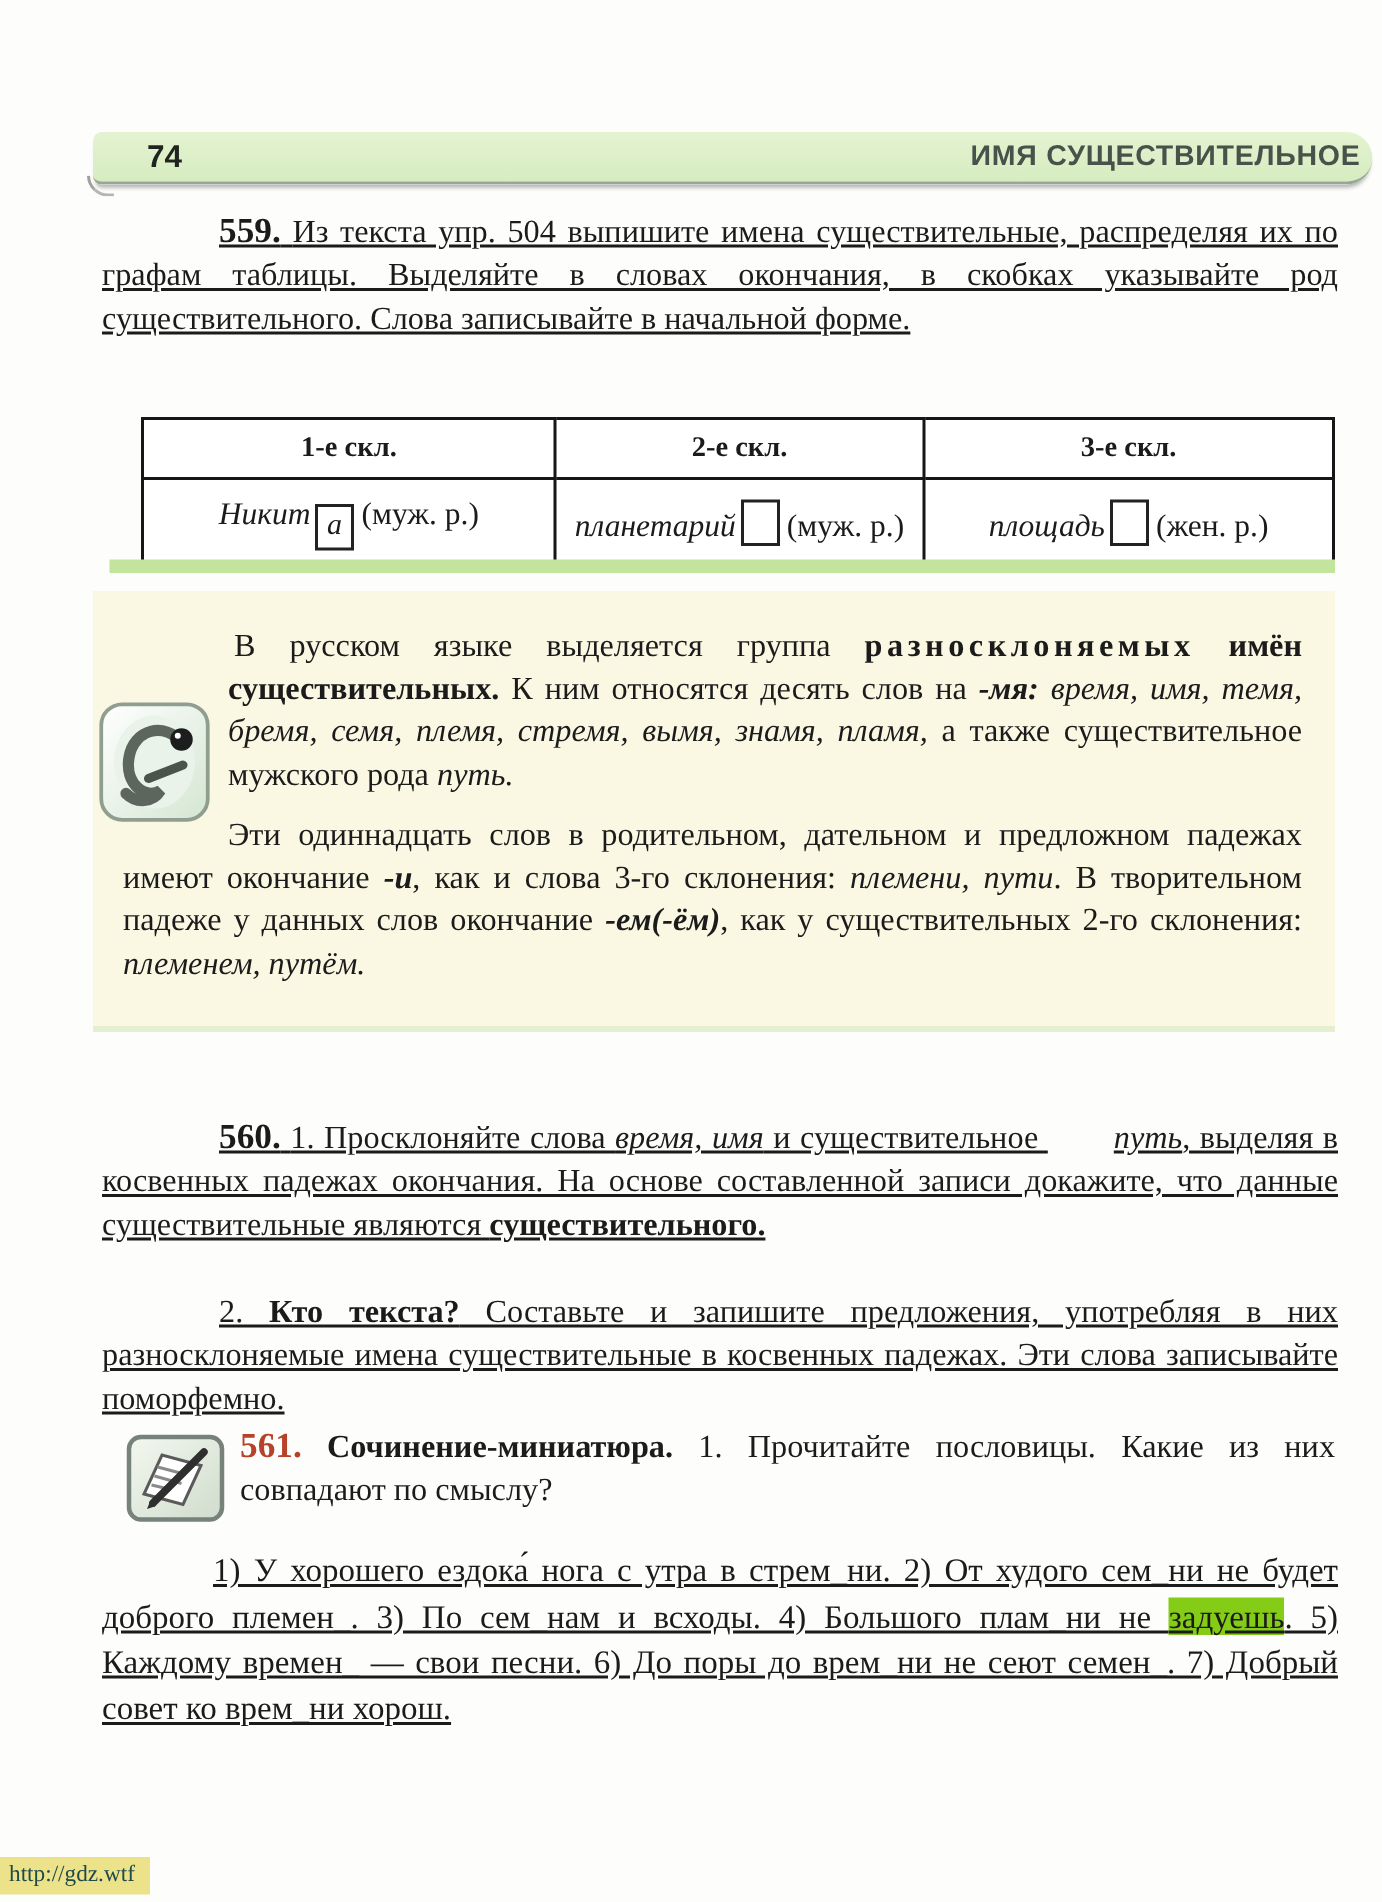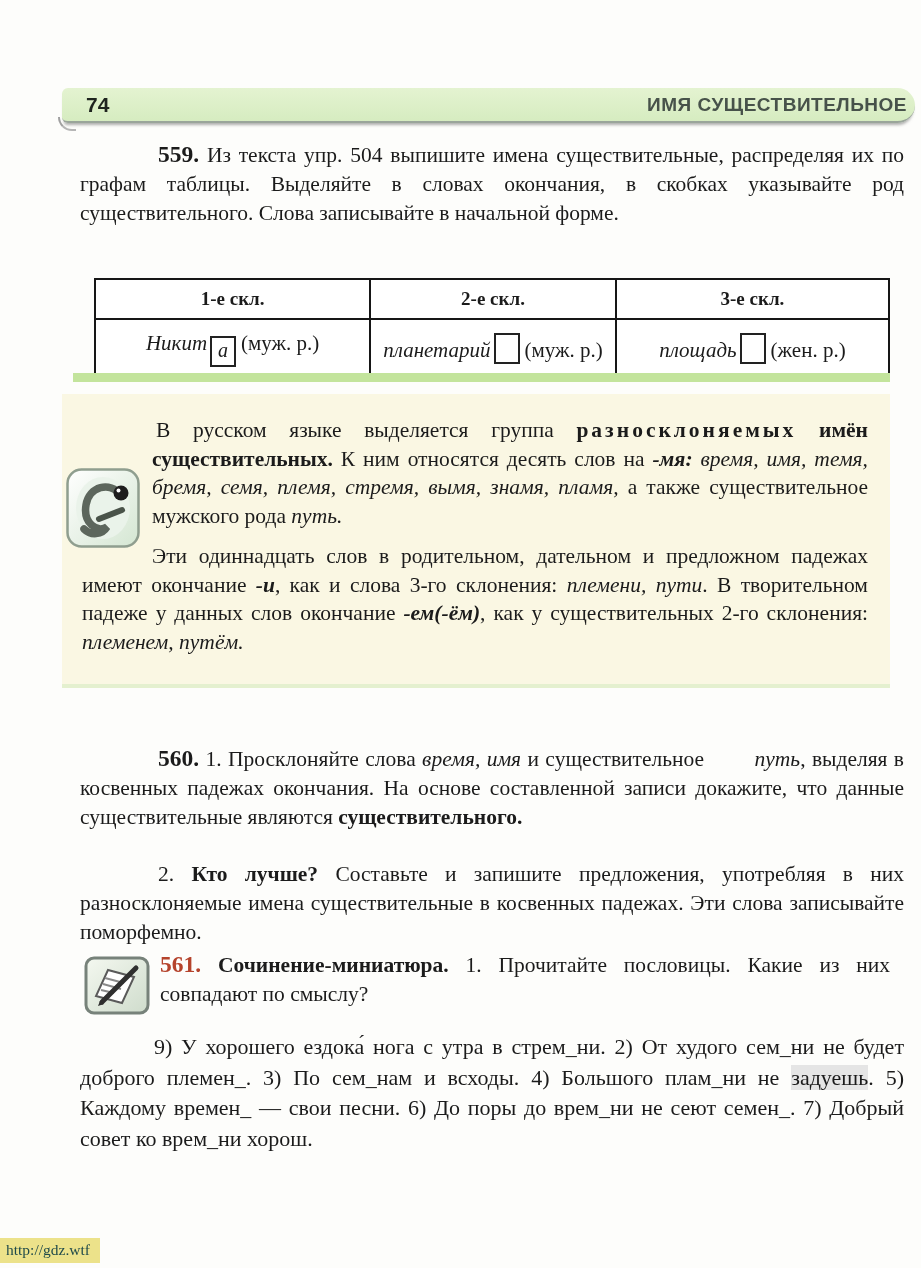--- a/index.html
+++ b/index.html
@@ -18,27 +18,27 @@
     border-bottom:2px solid #9aa59a;
     box-shadow:0 4px 3px -2px rgba(110,110,110,.55);
     display:flex;align-items:center;justify-content:space-between;
     font-family:"Liberation Sans","DejaVu Sans",sans-serif;
   }
   .band::before{
     content:'';position:absolute;left:-4px;bottom:-10px;width:16px;height:12px;
     border-left:2px solid #a0a0a0;border-bottom:2px solid #b5b5b5;
     border-bottom-left-radius:14px;
   }
-  .band .pagenum{font-size:21px;font-weight:bold;color:#1f241f;padding-left:24px;}
+  .band .pagenum{font-size:21px;font-weight:bold;color:#1f241f;padding-left:36px;}
   .band .chapter{font-size:19px;font-weight:bold;color:#47524a;letter-spacing:.5px;padding-right:8px;}
   
   .para{
-    position:absolute;left:80px;width:824px;
+    position:absolute;left:68px;width:824px;
     font-size:21.5px;line-height:29px;text-align:justify;
-    text-indent:78px;margin:0;
+    text-indent:78px;margin:0;text-decoration:underline;
   }
   .ex-num{font-weight:bold;font-size:23.5px;}
   .ex-num.red{color:#b5432c;}
   
   .decl-table{
     position:absolute;left:94px;top:278px;width:796px;
     border-collapse:collapse;background:#fff;
   }
   .decl-table th,.decl-table td{
     border:2px solid #161616;text-align:center;vertical-align:middle;
@@ -66,21 +66,21 @@
   .rulebox p{
     margin:12px;font-size:21.5px;line-height:28.5px;text-align:justify;text-indent:74px;
   }
   .rulebox p.noindent{text-indent:0;}
   .rule-icon-float{
     float:left;width:86px;height:150px;
     shape-outside:inset(62px 0 0 0);
     margin-left:-4px;
   }
   .rule-icon-float svg{margin-top:64px;display:block;}
-  .hl{background:#e5e5e5;}
+  .hl{background:#84cc16;}
   .lsp{letter-spacing:3px;}
   
   .ex561{
     position:absolute;left:84px;top:950px;width:806px;
     padding-left:76px;box-sizing:border-box;
     font-size:21.5px;line-height:29px;text-align:justify;
   }
   .ex561 .icon-holder{position:absolute;left:0;top:4px;}
   
   .watermark{
@@ -135,21 +135,21 @@
       <circle cx="55" cy="25" r="7.5" fill="#1d1d1d"></circle>
       <circle cx="52.5" cy="22.5" r="2" fill="#ffffff"></circle>
     </svg>
   </div>
   <p><span>В русском языке выделяется группа </span><span class="lsp" style="font-weight: bold;">разносклоняемых</span><span> </span><span style="font-weight: bold;">имён существительных.</span><span> К ним относятся десять слов на </span><span style="font-weight: bold; font-style: italic;">-мя:</span><span> </span><span style="font-style: italic;">время, имя, темя, бремя, семя, племя, стремя, вымя, знамя, пламя,</span><span> а также существительное мужского рода </span><span style="font-style: italic;">путь.</span></p>
   <p class="noindent"><span>Эти одиннадцать слов в родительном, дательном и предложном падежах имеют окончание </span><span style="font-weight: bold; font-style: italic;">-и</span><span>, как и слова 3-го склонения: </span><span style="font-style: italic;">племени, пути</span><span>. В творительном падеже у данных слов окончание </span><span style="font-weight: bold; font-style: italic;">-ем(-ём)</span><span>, как у существительных 2-го склонения: </span><span style="font-style: italic;">племенем, путём.</span></p>
 </div>
 
 <p class="para" style="top:744px;"><span class="ex-num">560.</span>
    <span><span>1. Просклоняйте слова </span><span style="font-style: italic;">время, имя</span><span> и существительное </span><span style="font-style: italic; margin-left: 44px;">путь</span><span>, выделяя в косвенных падежах окончания. На основе составленной записи докажите, что данные существительные являются </span><span style="font-weight: bold;">существительного.</span></span></p>
-<p class="para" style="top:860px;"><span>2. </span><span style="font-weight: bold;">Кто лучше?</span><span> Составьте и запишите предложения, употребляя в них разносклоняемые имена существительные в косвенных падежах. Эти слова записывайте поморфемно.</span></p>
+<p class="para" style="top:860px;"><span>2. </span><span style="font-weight: bold;">Кто текста?</span><span> Составьте и запишите предложения, употребляя в них разносклоняемые имена существительные в косвенных падежах. Эти слова записывайте поморфемно.</span></p>
 
 <div class="ex561">
   <span class="icon-holder">
     <svg width="66" height="62" viewBox="0 0 66 62">
       <defs>
         <linearGradient id="g2" x1="0" y1="0" x2="1" y2="1">
           <stop offset="0" stop-color="#f4f8f0"></stop>
             <stop offset="1" stop-color="#cfdccc"></stop>
         </linearGradient>
       </defs>
@@ -157,15 +157,15 @@
       <path d="M12 42 L38 49 L50 23 L24 16 Z" fill="#ffffff" stroke="#5a5a5a" stroke-width="2"></path>
       <path d="M21 24 L40 29 M19 30 L37 35 M17 36 L30 39" stroke="#8a8a8a" stroke-width="2"></path>
       <path d="M18 48 L52 14" stroke="#2f2f2f" stroke-width="5" stroke-linecap="round"></path>
       <path d="M14 52 L20 50 L16 47 Z" fill="#2f2f2f"></path>
     </svg>
   </span>
   <span class="ex-num red">561.</span>
   <b>Сочинение-миниатюра.</b><span> 1. Прочитайте пословицы. Какие из них совпадают по смыслу?</span>
 </div>
 
-<p class="para" style="top:1032px;font-size:22px;line-height:30.5px;text-indent:74px;"><span>9) У хорошего ездока́ нога с утра в стрем_ни. 2) От худого сем_ни не будет доброго племен_. 3) По сем_нам и всходы. 4) Большого плам_ни не </span><span class="hl">задуешь</span><span>. 5) Каждому времен_ — свои песни. 6) До поры до врем_ни не сеют семен_. 7) Добрый совет ко врем_ни хорош.</span></p>
+<p class="para" style="top:1032px;font-size:22px;line-height:30.5px;text-indent:74px;"><span>1) У хорошего ездока́ нога с утра в стрем_ни. 2) От худого сем_ни не будет доброго племен_. 3) По сем_нам и всходы. 4) Большого плам_ни не </span><span class="hl">задуешь</span><span>. 5) Каждому времен_ — свои песни. 6) До поры до врем_ни не сеют семен_. 7) Добрый совет ко врем_ни хорош.</span></p>
 
 <a class="watermark">http://gdz.wtf</a>
 
 </body></html>

